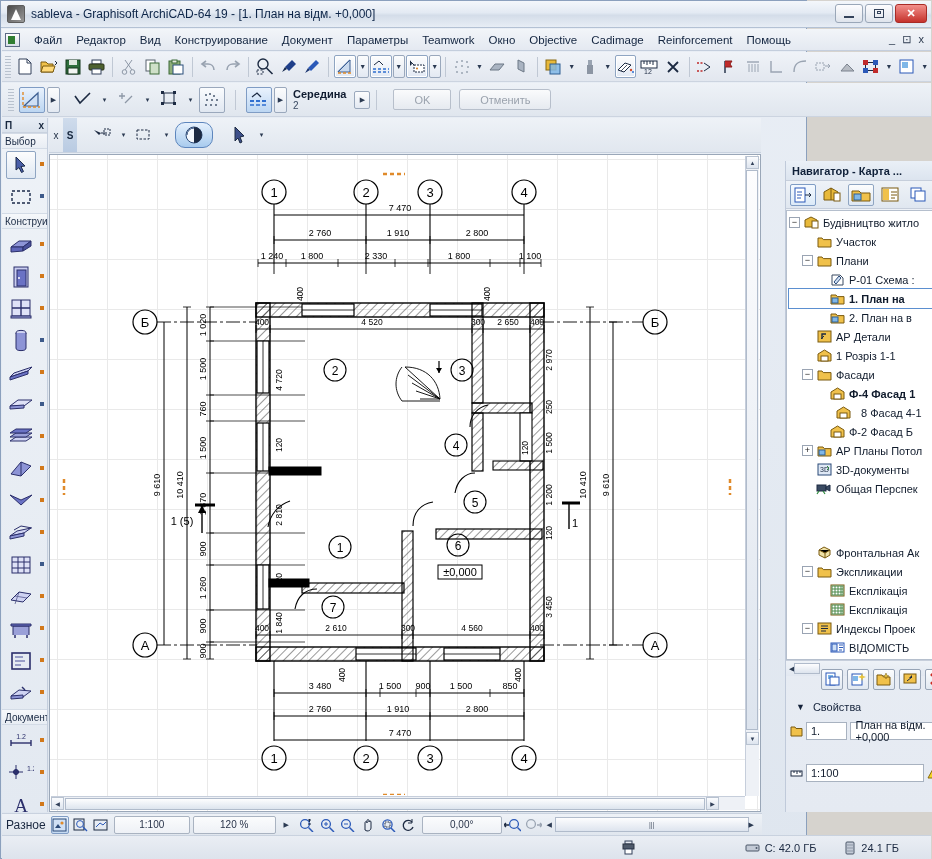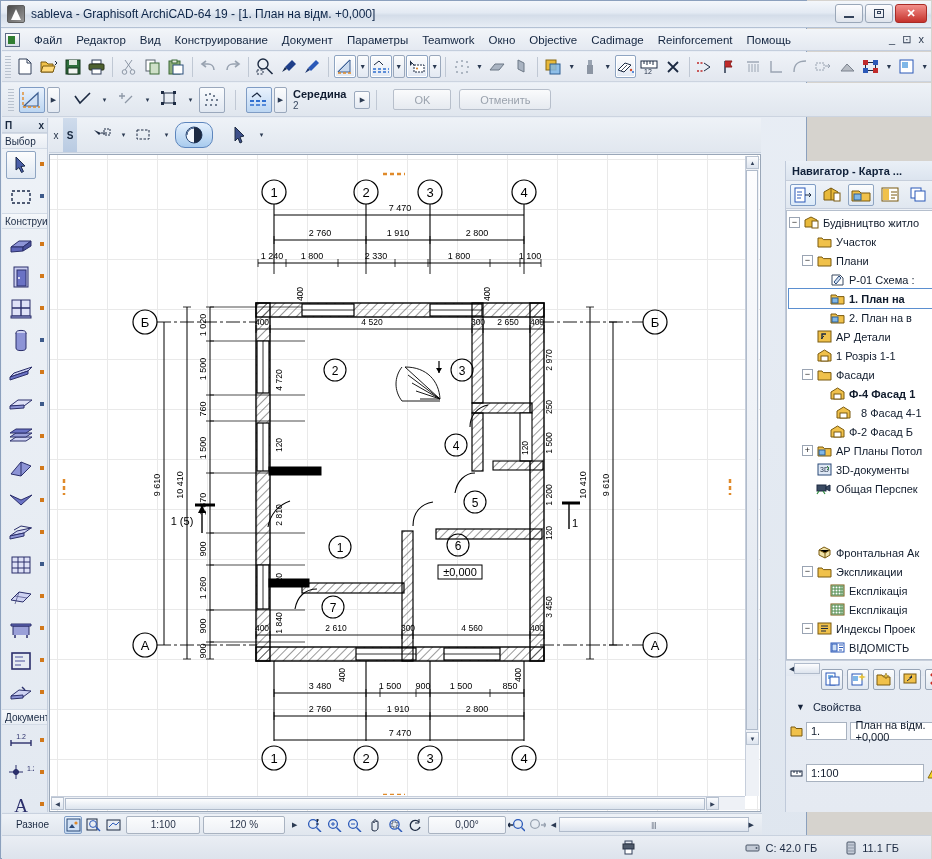--- a/index.html
+++ b/index.html
@@ -159,21 +159,21 @@
   .prop-row { position:absolute; left:0; width:169px; height:20px; display:flex; align-items:center; gap:3px; padding-left:3px;}
   .prop-ic { width:14px;height:14px; display:flex;align-items:center;justify-content:center; flex:0 0 auto;}
   .prop-box { height:18px; border:1px solid #a8b2c0; background:#fff; font-size:11px; color:#101b2c;
               display:flex; align-items:center; padding-left:4px; }
   .warn { width:13px;height:12px; flex:0 0 auto;}
 
   
   .statusbar1 { position:absolute; left:1px; top:812px; width:760px; height:22px;
                 background:linear-gradient(#eef2f7,#e0e6ee); border-top:1px solid #c9d2df;
                 display:flex; align-items:center; }
-  .st-lbl { font-size:10px;color:#1a2840; padding:0 14px; }
+  .st-lbl { font-size:12px;color:#1a2840; padding:0 4px; }
   .st-btn { width:19px;height:18px; margin:0 1px; border:1px solid transparent; border-radius:2px;
             display:flex;align-items:center;justify-content:center;}
   .st-btn.on { border-color:#7f9cc4; background:linear-gradient(#e9f2fd,#c5daf3);}
   .st-field { height:18px; border:1px solid #a9b3c1; border-radius:2px;
               background:linear-gradient(#fbfcfd,#eef1f6); font-size:10px; color:#29344a;
               display:flex;align-items:center;justify-content:center;}
   .statusbar2 { position:absolute; left:1px; top:834px; width:929px; height:24px;
                 background:linear-gradient(#eaeef4,#dde3ec); border-top:1px solid #c9d2df;
                 display:flex; align-items:center; }
   .sys-item{ display:flex;align-items:center; gap:5px; font-size:11px; color:#1a2840;}
@@ -1532,17 +1532,17 @@
       </span>
       <span>C: 42.0 ГБ</span>
     </div>
     <div class="sys-item" style="margin-right:32px">
       <span>
         <svg width="12" height="14" viewBox="0 0 12 14">
             <rect x="2" y="1" width="8" height="12" rx="1" fill="#c3cad6" stroke="#4b5668"></rect>
             <path d="M2 4h8M2 7h8M2 10h8" stroke="#8d97a6"></path>
           </svg>
       </span>
-      <span>11.1 ГБ</span>
+      <span>24.1 ГБ</span>
     </div>
   </div>
 
 </div>
 
 </body></html>

